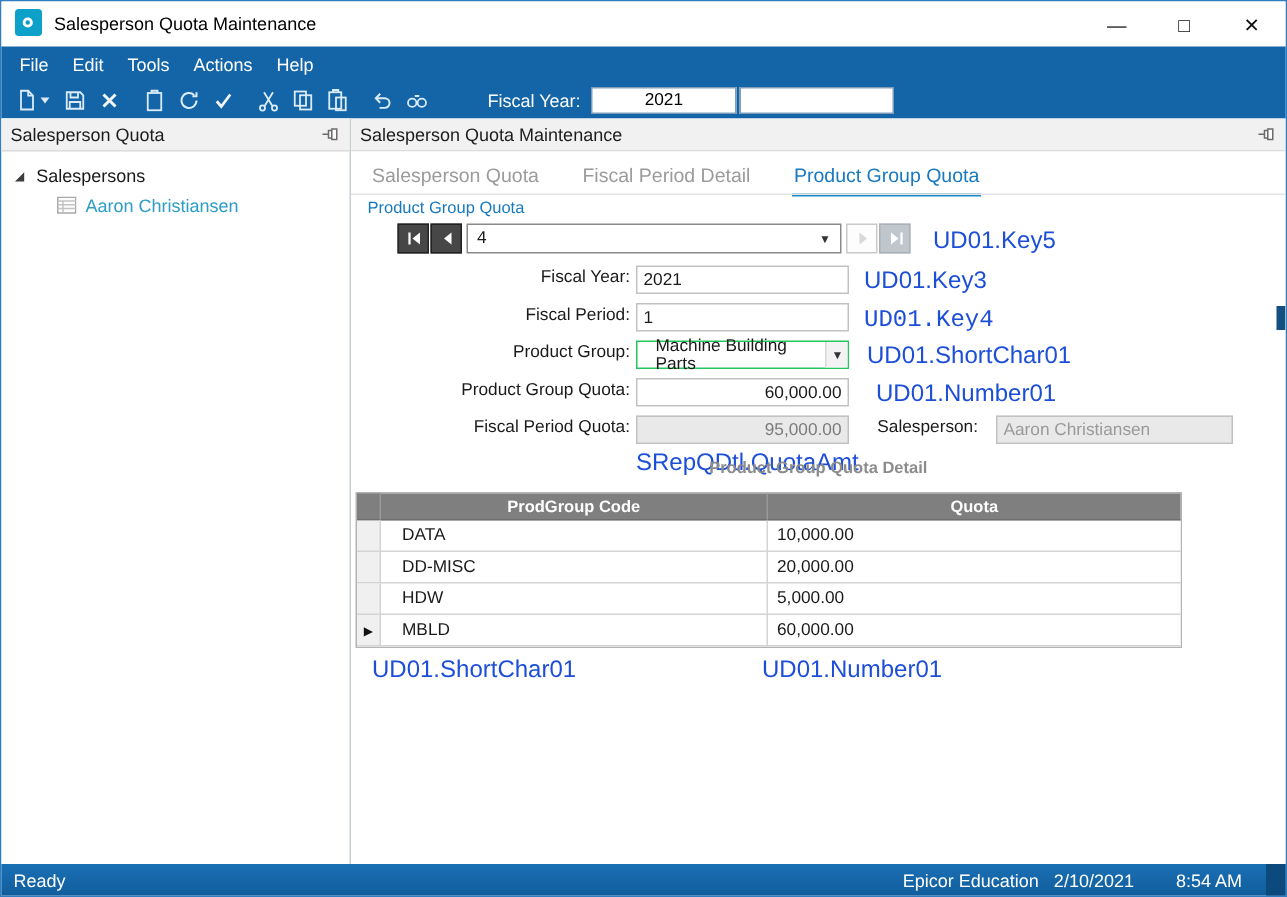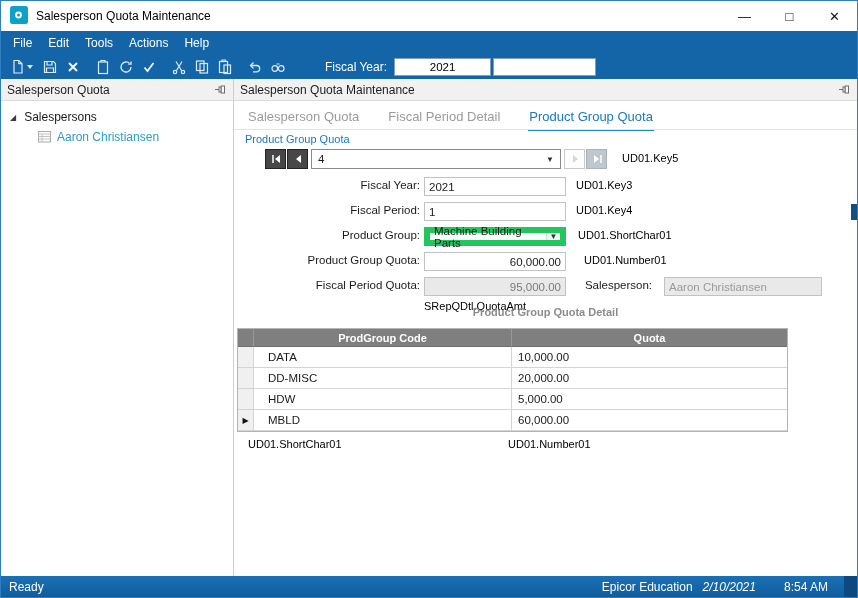--- a/index.html
+++ b/index.html
@@ -50,30 +50,30 @@
 
   .nav-row { position:absolute; top:48px; left:31px; display:flex; align-items:center; }
   .nav-btn { width:21px; height:20px; display:flex; align-items:center; justify-content:center;
              border:1px solid #222; background:#474747; margin-right:1px; }
   .nav-btn.dis-a { background:#fdfdfd; border:1px solid #c9c9c9; }
   .nav-btn.dis-b { background:#bfc7cd; border:1px solid #aab2b8; }
   .nav-combo { width:250px; height:20px; border:1px solid #8a8a8a; background:#fff; display:flex; align-items:center;
                padding-left:6px; font-size:11.5px; margin:0 3px 0 2px; }
   .nav-combo .caret { margin-left:auto; padding:0 6px; font-size:8px; color:#333; }
 
-  .ann { position:absolute; color:#000000; font-size:11px; white-space:nowrap; }
+  .ann { position:absolute; color:#1d4ed8; font-size:16px; white-space:nowrap; }
 
   .flabel { position:absolute; width:144px; text-align:right; font-size:11.5px; color:#1a1a1a; }
   .ffield { position:absolute; height:19px; border:1px solid #c2c2c2; background:#fff;
             font:11.5px "Liberation Sans",sans-serif; padding:0 4px; color:#1a1a1a; }
   .ffield.num { text-align:right; }
   .ffield.disabled { background:#e9e9e9; color:#7b7b7b; }
   .ffield.dim { color:#9a9a9a; }
-  .combo-field { position:absolute; height:19px; border:6px solid #22c55e; background:#fff; display:flex;
-                 align-items:center; font-size:11.5px; padding-left:4px; }
+  .combo-field { position:absolute; height:19px; border:1px solid #22c55e; background:#fff; display:flex;
+                 align-items:center; font-size:11.5px; padding-left:12px; }
   .combo-field .caret { margin-left:auto; width:15px; align-self:stretch; display:flex; align-items:center;
                         justify-content:center; font-size:8px; color:#333; border-left:1px solid #d9d9d9; background:#f3f3f3; }
 
   .detail-title { position:absolute; top:205px; left:0; right:0; text-align:center; font-weight:bold;
                   font-size:11px; color:#8c8c8c; }
 
   .grid { position:absolute; top:227px; left:3px; width:551px; border:1px solid #b4b4b4; }
   .g-row { display:flex; height:21px; background:#fff; }
   .g-head { height:18px; background:#7f7f7f; }
   .g-sel { width:16px; background:#f0f0f0; border-right:1px solid #d4d4d4; border-bottom:1px solid #d4d4d4;
@@ -84,21 +84,21 @@
   .g-head .g-sel { background:#7f7f7f; border-right:1px solid #999; border-bottom:1px solid #6e6e6e; }
   .g-head .g-c0, .g-head .g-c1 { justify-content:center; padding-left:0; color:#fff; font-size:11px;
                                  font-weight:bold; border-color:#999; border-bottom:1px solid #6e6e6e; }
   .cur-arrow { font-size:8px; color:#111; }
   .edge-grip { position:absolute; top:103px; right:0; width:6px; height:16px; background:#144f82; }
 
   
   .statusbar { height:21px; background:linear-gradient(#1a70b4,#115d9c); display:flex; align-items:center;
                color:#fff; font-size:12px; padding-left:8px; flex:0 0 auto; }
   .status-right { margin-left:auto; display:flex; align-items:center; padding-right:14px; }
-  .st-date { margin-left:10px;font-style:italic; }
+  .st-date { margin-left:10px; }
   .st-time { margin-left:28px; }
   .status-grip { width:13px; align-self:stretch; background:#0c4a7e; margin-left:2px; }
 </style>
 </head>
 <body>
 
 <div class="window">
 
   <div class="titlebar">
     <span class="app-icon">
@@ -283,21 +283,21 @@
           </span>
         </div>
         <span class="ann" style="left:388px; top:51px;">UD01.Key5</span>
 
         <span class="flabel" style="left:42px; top:78px;">Fiscal Year:</span>
         <input class="ffield" style="left: 190px; top: 76px; width: 142px;" value="2021">
         <span class="ann" style="left:342px; top:78px;">UD01.Key3</span>
 
         <span class="flabel" style="left:42px; top:103px;">Fiscal Period:</span>
         <input class="ffield" style="left: 190px; top: 101px; width: 142px;" value="1">
-        <span class="ann" style="left:342px; top:103px;">UD01.Key4</span>
+        <span class="ann" style="left:342px; top:103px;font-family:Liberation Mono, monospace;">UD01.Key4</span>
 
         <span class="flabel" style="left:42px; top:128px;">Product Group:</span>
         <span class="combo-field" style="left:190px; top:126px; width:142px;">
           <span>Machine Building Parts</span>
           <span class="caret">▼</span>
         </span>
         <span class="ann" style="left:344px; top:128px;">UD01.ShortChar01</span>
 
         <span class="flabel" style="left:42px; top:153px;">Product Group Quota:</span>
         <input class="ffield num" style="left: 190px; top: 151px; width: 142px;" value="60,000.00">

